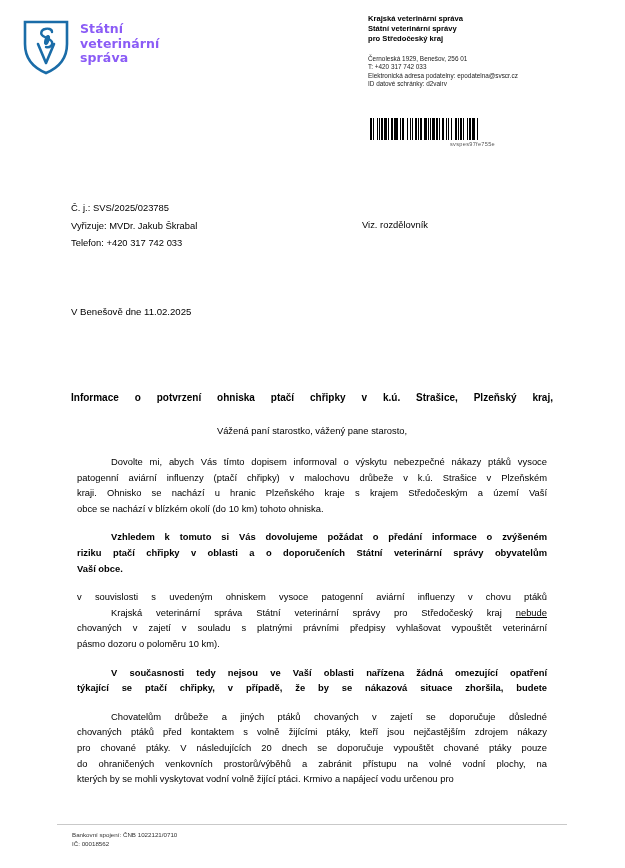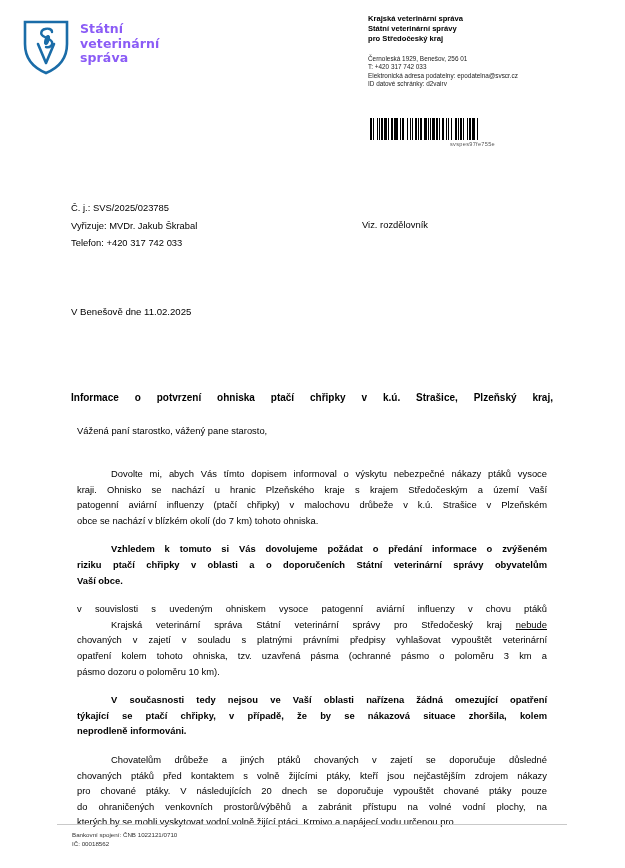--- a/index.html
+++ b/index.html
@@ -151,21 +151,22 @@
   
   .body-area {
     position: absolute;
     left: 77px;
     top: 424px;
     width: 470px;
   }
   .salutation {
     font-size: 9.4px;
     line-height: 14px;
-    margin-bottom: 28px;
+    margin-bottom: 16px;
+    text-align: center;
   }
   .para {
     font-size: 9.4px;
     line-height: 15.6px;
     text-align: justify;
     margin-bottom: 13px;
   }
   .para .ind { display: inline-block; width: 34px; }
   .para.bold { font-weight: bold; }
   .para .u { text-decoration: underline; }
@@ -324,40 +325,38 @@
 
   <div class="title">
     <div class="ln1">Informace o potvrzení ohniska ptačí chřipky v k.ú. Strašice, Plzeňský kraj,</div>
   </div>
 
   <div class="body-area">
     <div class="salutation">Vážená paní starostko, vážený pane starosto,</div>
     <div id="paragraphs">
         <div class="para">
           <span class="ln"><span class="ind"></span>Dovolte mi, abych Vás tímto dopisem informoval o výskytu nebezpečné nákazy ptáků vysoce</span>
+          <span class="ln">patogenní aviární influenzy (ptačí chřipky) v malochovu drůbeže v k.ú. Strašice v Plzeňském</span>
           <span class="ln">kraji. Ohnisko se nachází u hranic Plzeňského kraje s krajem Středočeským a území Vaší</span>
-          <span class="ln">patogenní aviární influenzy (ptačí chřipky) v malochovu drůbeže v k.ú. Strašice v Plzeňském</span>
-          <span class="ln last">obce se nachází v blízkém okolí (do 7 km) tohoto ohniska.</span>
+          <span class="ln last">obce se nachází v blízkém okolí (do 10 km) tohoto ohniska.</span>
         </div>
         <div class="para bold">
           <span class="ln"><span class="ind"></span>Vzhledem k tomuto si Vás dovolujeme požádat o předání informace o zvýšeném</span>
           <span class="ln">riziku ptačí chřipky v oblasti a o doporučeních Státní veterinární správy obyvatelům</span>
           <span class="ln last">Vaší obce.</span>
         </div>
         <div class="para">
           <span class="ln">v souvislosti s uvedeným ohniskem vysoce patogenní aviární influenzy v chovu ptáků</span>
           <span class="ln"><span class="ind"></span>Krajská veterinární správa Státní veterinární správy pro Středočeský kraj <span class="u">nebude</span></span>
           <span class="ln">chovaných v zajetí v souladu s platnými právními předpisy vyhlašovat vypouštět veterinární</span>
-          <span class="ln">opatření kolem tohoto ohniska, tzv. uzavřená pásma (ochranné pásmo o poloměru 3 km a</span>
           <span class="ln last">pásmo dozoru o poloměru 10 km).</span>
         </div>
         <div class="para bold">
           <span class="ln"><span class="ind"></span>V současnosti tedy nejsou ve Vaší oblasti nařízena žádná omezující opatření</span>
-          <span class="ln">týkající se ptačí chřipky, v případě, že by se nákazová situace zhoršila, kolem</span>
-          <span class="ln last">neprodleně informováni.</span>
+          <span class="ln">týkající se ptačí chřipky, v případě, že by se nákazová situace zhoršila, budete</span>
         </div>
         <div class="para">
           <span class="ln"><span class="ind"></span>Chovatelům drůbeže a jiných ptáků chovaných v zajetí se doporučuje důsledné</span>
           <span class="ln">chovaných ptáků před kontaktem s volně žijícími ptáky, kteří jsou nejčastějším zdrojem nákazy</span>
           <span class="ln">pro chované ptáky. V následujících 20 dnech se doporučuje vypouštět chované ptáky pouze</span>
           <span class="ln">do ohraničených venkovních prostorů/výběhů a zabránit přístupu na volné vodní plochy, na</span>
           <span class="ln last">kterých by se mohli vyskytovat vodní volně žijící ptáci. Krmivo a napájecí vodu určenou pro</span>
         </div>
       </div>
   </div>

